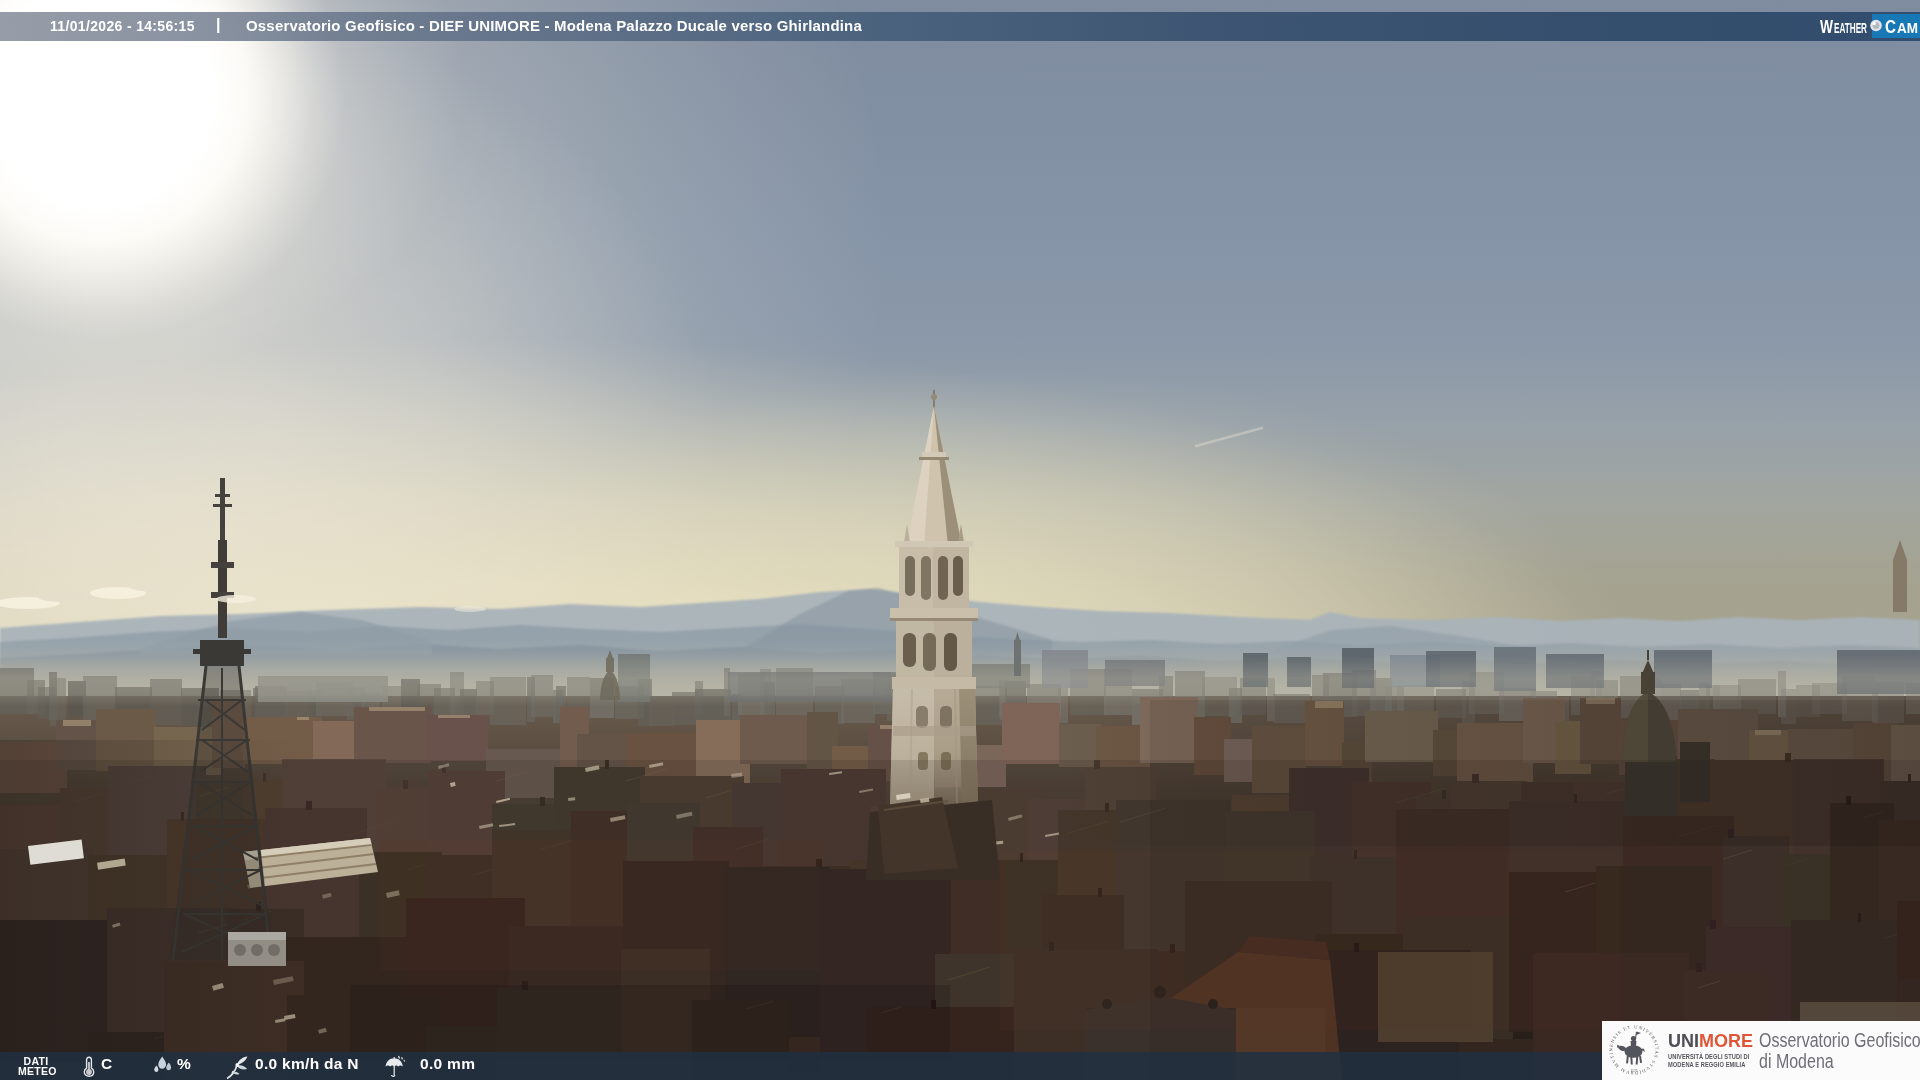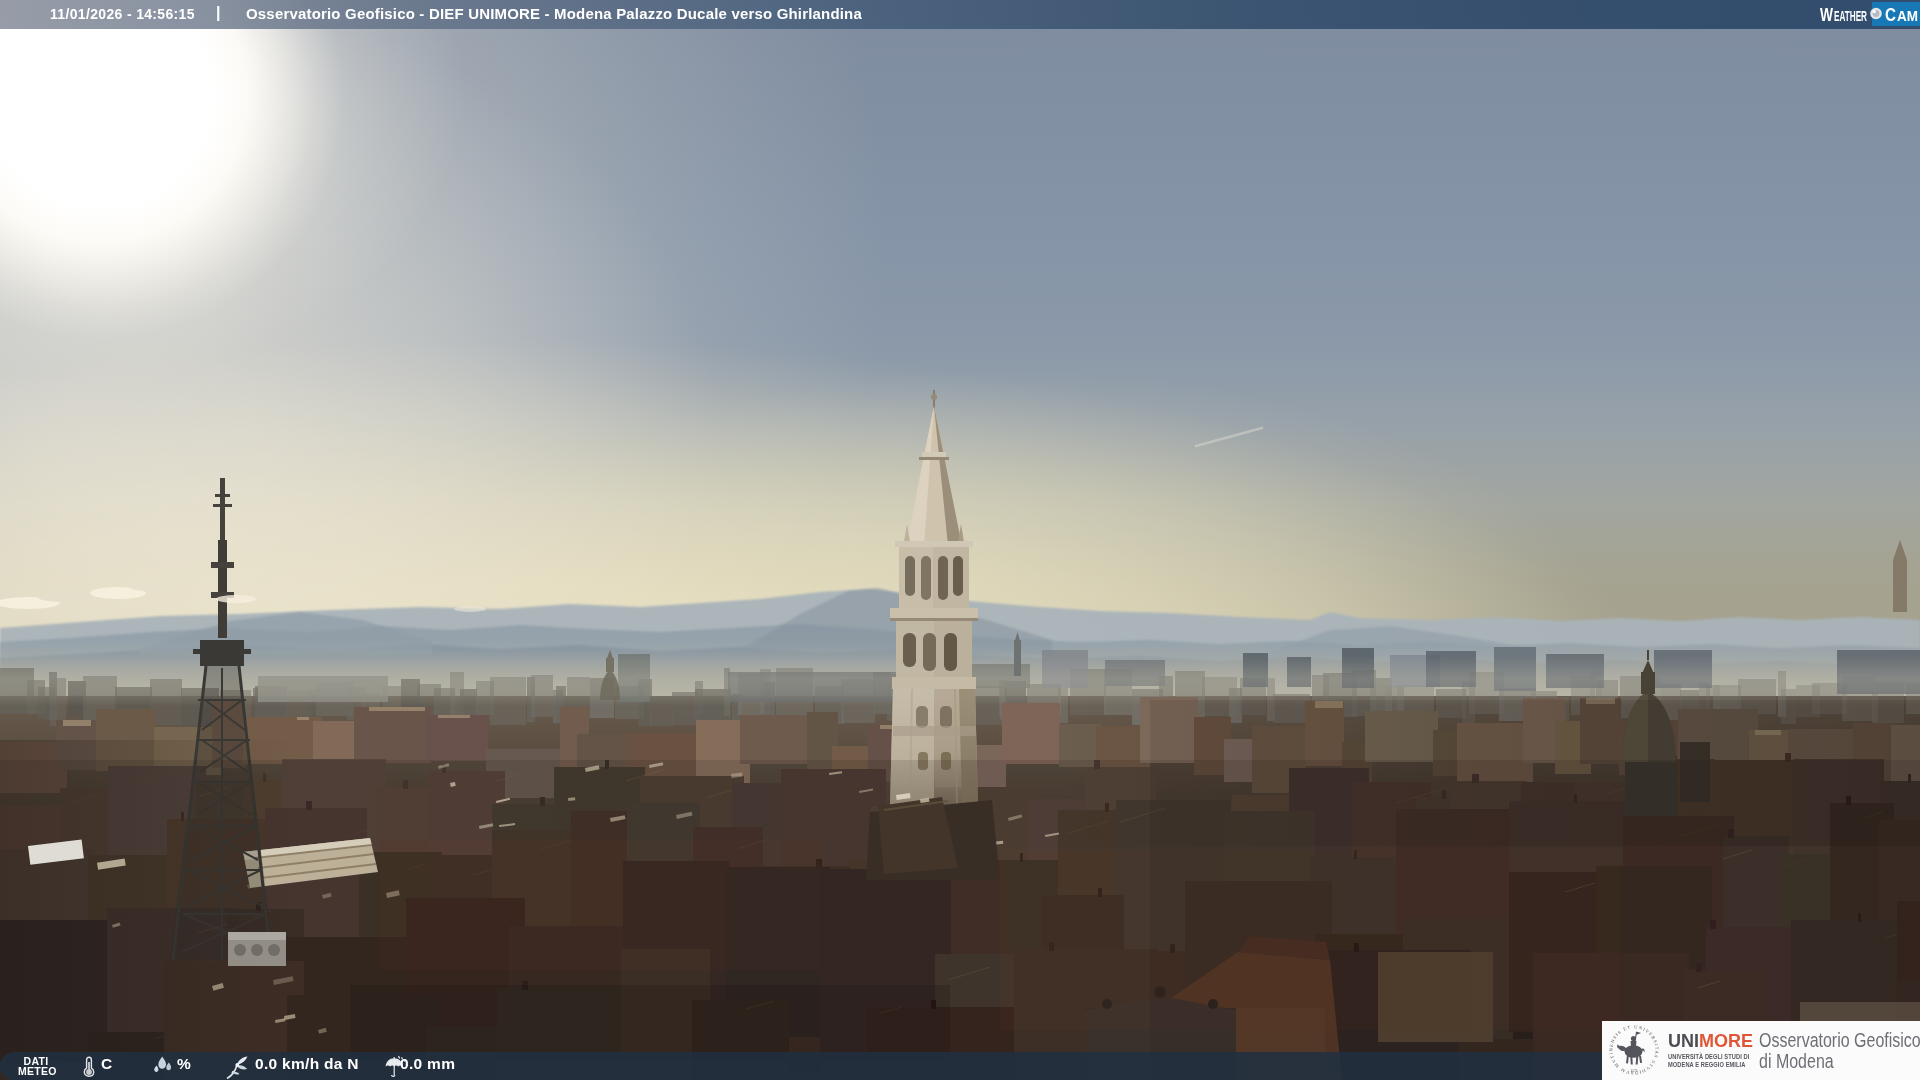--- a/index.html
+++ b/index.html
@@ -9,28 +9,28 @@
     background:
       radial-gradient(circle 255px at 100px 95px, rgba(255,255,255,1) 0 44%, rgba(255,253,248,0.93) 58%, rgba(255,252,245,0.55) 72%, rgba(255,251,243,0.22) 84%, rgba(255,250,242,0) 96%),
       radial-gradient(ellipse 370px 290px at 95px 90px, rgba(255,250,242,0.5) 0 25%, rgba(255,250,241,0.32) 55%, rgba(254,249,239,0.12) 80%, rgba(254,248,238,0) 100%),
       radial-gradient(ellipse 850px 720px at 40px 240px, rgba(250,242,225,0.42) 0 22%, rgba(250,242,225,0.28) 50%, rgba(250,242,225,0.11) 78%, rgba(250,242,225,0) 100%),
       radial-gradient(ellipse 560px 430px at 160px 430px, rgba(245,238,222,0.38) 0 18%, rgba(245,238,222,0.25) 52%, rgba(245,238,222,0.1) 80%, rgba(245,238,222,0) 100%),
       radial-gradient(ellipse 1100px 330px at 500px 670px, rgba(242,234,202,0.75) 0 26%, rgba(242,234,202,0.55) 52%, rgba(242,234,202,0.28) 76%, rgba(241,233,201,0.1) 90%, rgba(240,232,200,0) 100%),
       radial-gradient(ellipse 620px 300px at 1010px 670px, rgba(235,227,194,0.42) 0 28%, rgba(235,227,194,0.27) 58%, rgba(234,226,193,0.1) 84%, rgba(233,225,192,0) 100%),
       linear-gradient(to bottom, #7f8ca0 0%, #8290a3 16%, #8594a7 30%, #8a98a9 44%, #97a1a9 56%, #a2a6a0 66%, #a5a391 76%, #a6a18b 88%, #a49f87 100%);
   }
   #scene { position:absolute; left:0; top:0; }
-  #topbar { position:absolute; left:0; top:0; width:1920px; height:29px;
+  #topbar { position:absolute; left:0; top:12px; width:1920px; height:29px;
     background:linear-gradient(to right, rgba(125,132,146,0.80) 0%, rgba(115,126,144,0.84) 10%, rgba(93,110,134,0.90) 28%, rgba(71,95,123,0.93) 46%, rgba(57,82,111,0.95) 64%, rgba(50,76,107,0.96) 82%, rgba(47,75,108,0.97) 100%);
   }
   #topbar .t1 { position:absolute; top:5px; left:50px; color:#fff; font-size:15.5px; font-weight:bold; letter-spacing:0.4px; white-space:nowrap; transform:scaleX(0.90); transform-origin:0 0; }
   #topbar .t2 { position:absolute; top:4px; left:216px; color:#fff; font-size:16px; font-weight:bold; }
   #topbar .t3 { position:absolute; top:5px; left:246px; color:#fff; font-size:15.5px; font-weight:bold; letter-spacing:0.2px; white-space:nowrap; transform:scaleX(0.966); transform-origin:0 0; }
   #bottombar { position:absolute; left:0; top:1052px; width:1920px; height:28px;
-     background:rgba(33,48,65,0.86);border-radius:14px; }
+     background:rgba(33,48,65,0.86); }
   #bottombar .dati { position:absolute; left:18px; top:4px; width:36px; color:#fff; font-size:10.5px; font-weight:bold; line-height:10px; text-align:center; letter-spacing:0.3px; }
   .witem { position:absolute; top:3px; color:#fff; font-size:15.5px; font-weight:bold; letter-spacing:0.3px; }
   #logobox { position:absolute; left:1602px; top:1021px; width:318px; height:59px; background:#fbfbfb; }
   #seal { position:absolute; left:5px; top:2px; }
   #unimore { position:absolute; left:66px; top:10px; font-size:18px; font-weight:bold; letter-spacing:0px; color:#4d4d55; }
   #unimore .more { color:#e05536; }
   #unisub { position:absolute; left:66px; top:32px; font-size:7.3px; font-weight:bold; color:#55555e; line-height:7.5px; letter-spacing:0.1px; transform:scaleX(0.78); transform-origin:0 0; white-space:nowrap; }
   #osger { position:absolute; left:157px; top:8px; font-size:20.5px; color:#6e6e76; line-height:21px;
      transform:scaleX(0.78); transform-origin:0 0; white-space:nowrap; }
 </style>
@@ -658,21 +658,21 @@
       <g fill="#e8ebee">
         <path d="M1.6,11.5 C2,6.5 5.6,3.2 10.2,3.2 C14.8,3.2 18.4,6.5 18.8,11.5 C17.3,10.2 15.5,10.2 14.3,11.5 C13.1,10.2 11.4,10.2 10.2,11.5 C9,10.2 7.3,10.2 6.1,11.5 C4.9,10.2 3.1,10.2 1.6,11.5Z"></path>
         <rect x="9.6" y="2" width="1.2" height="1.8"></rect>
         <rect x="9.6" y="11" width="1.2" height="9"></rect>
         <path d="M10.8,20 C10.8,21.8 7.6,21.8 7.6,20" stroke="#e8ebee" stroke-width="1.2" fill="none"></path>
         <line x1="14.5" y1="1" x2="15.6" y2="3.6" stroke="#e8ebee" stroke-width="1.2"></line>
         <line x1="17.6" y1="2.2" x2="18.4" y2="4.4" stroke="#e8ebee" stroke-width="1.2"></line>
         <line x1="20" y1="4.8" x2="20.6" y2="6.6" stroke="#e8ebee" stroke-width="1"></line>
       </g>
     </svg>
-    <span class="witem" style="left:400px">0.0 mm</span>
+    <span class="witem" style="left:420px">0.0 mm</span>
   </div>
   <div id="logobox">
     <svg id="seal" width="54" height="54" viewBox="0 0 54 54">
       <defs>
         <path id="sealring" d="M27,5.5 a21.5,21.5 0 1,1 -0.02,0"></path>
       </defs>
       <text font-size="4.6" fill="#54545c" font-family="Liberation Serif" letter-spacing="1.1">
         <textPath href="#sealring">UNIVERSITAS STVDIORVM MVTINENSIS ET REGIENSIS · A·D· MCLXXV ·</textPath>
       </text>
       <g fill="#54545c">

